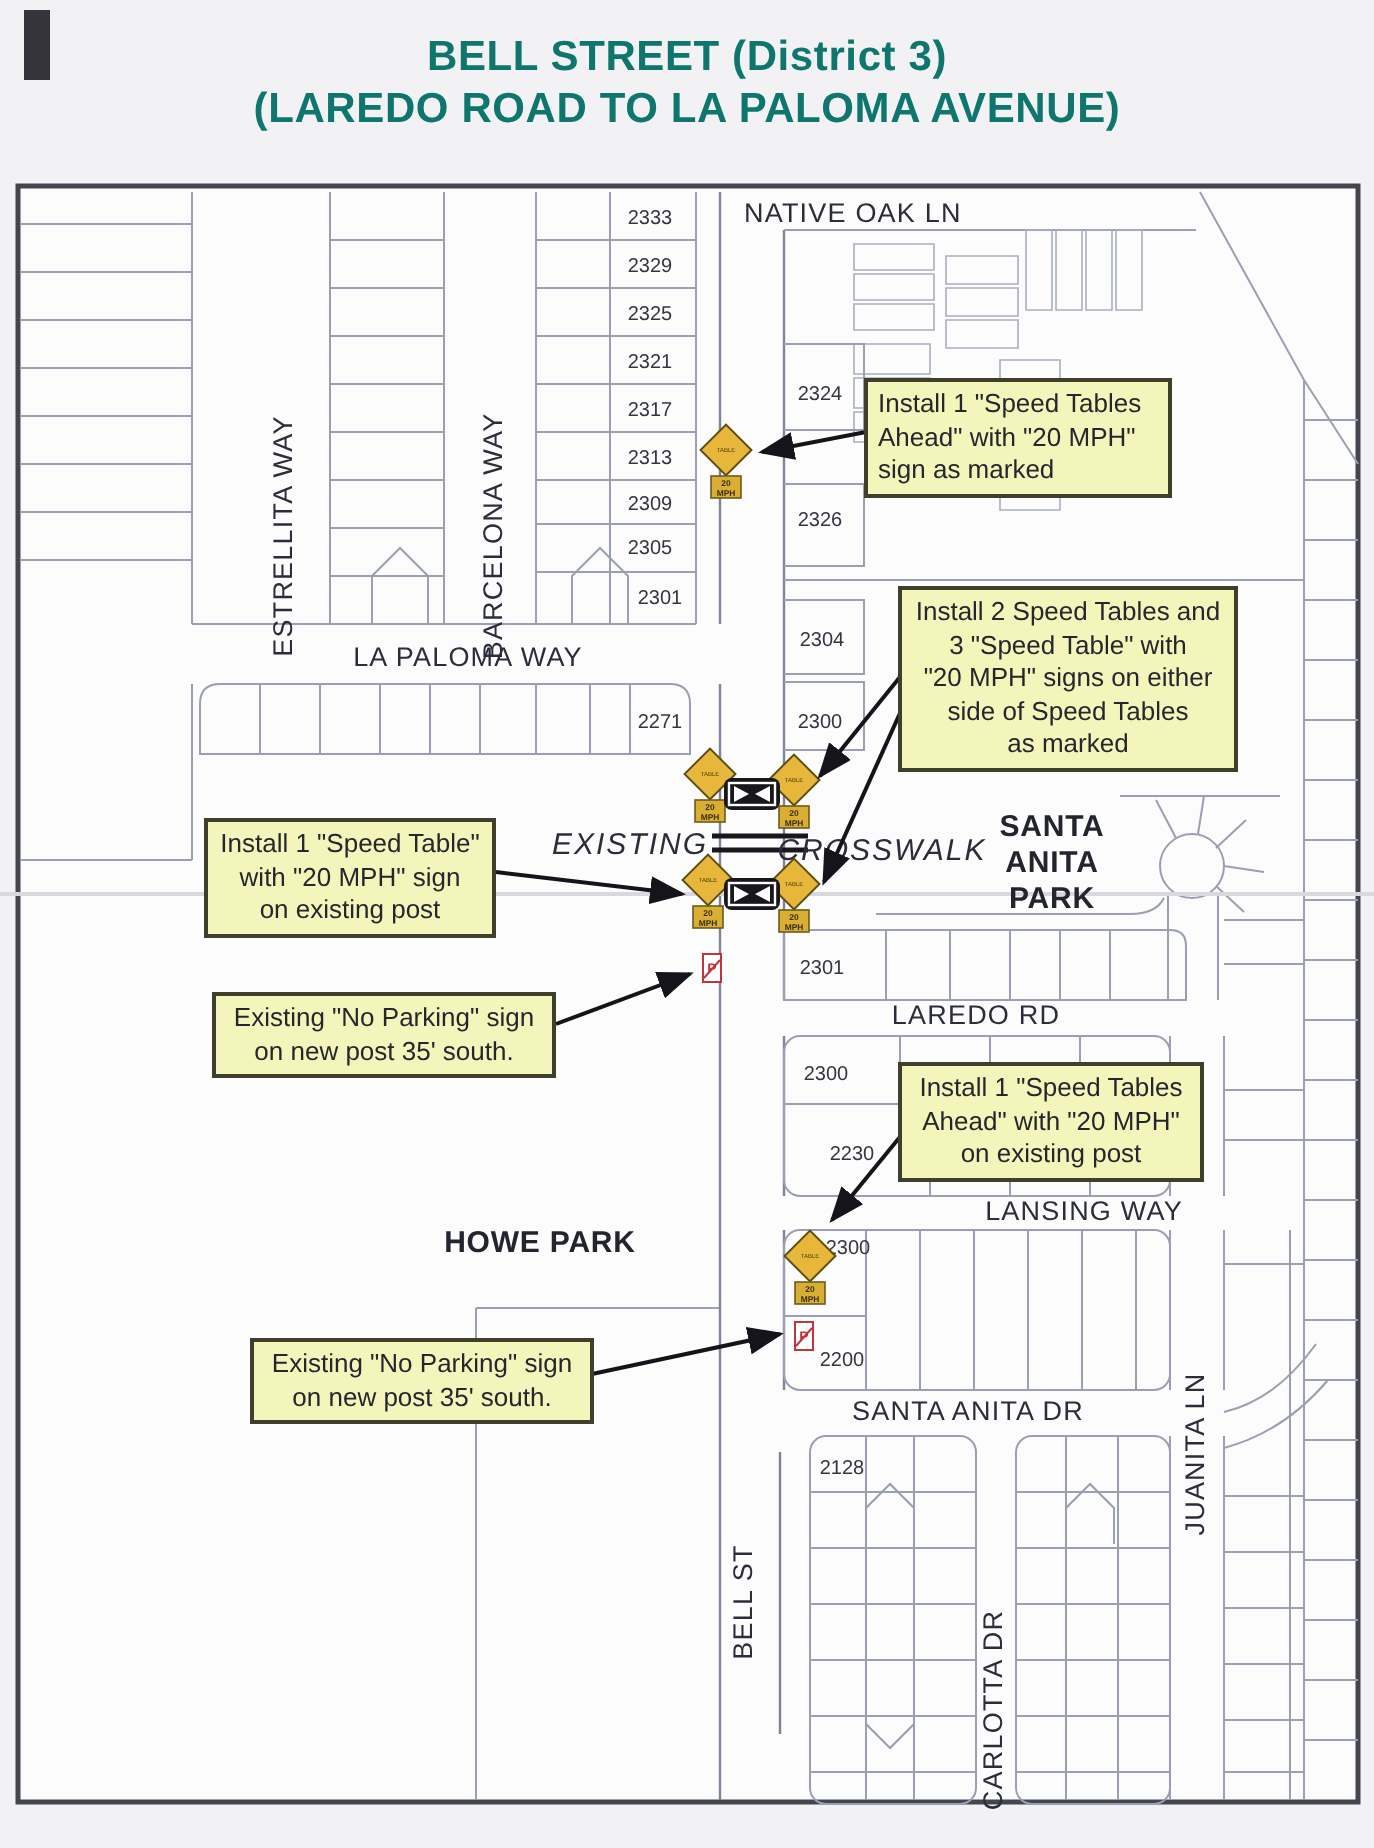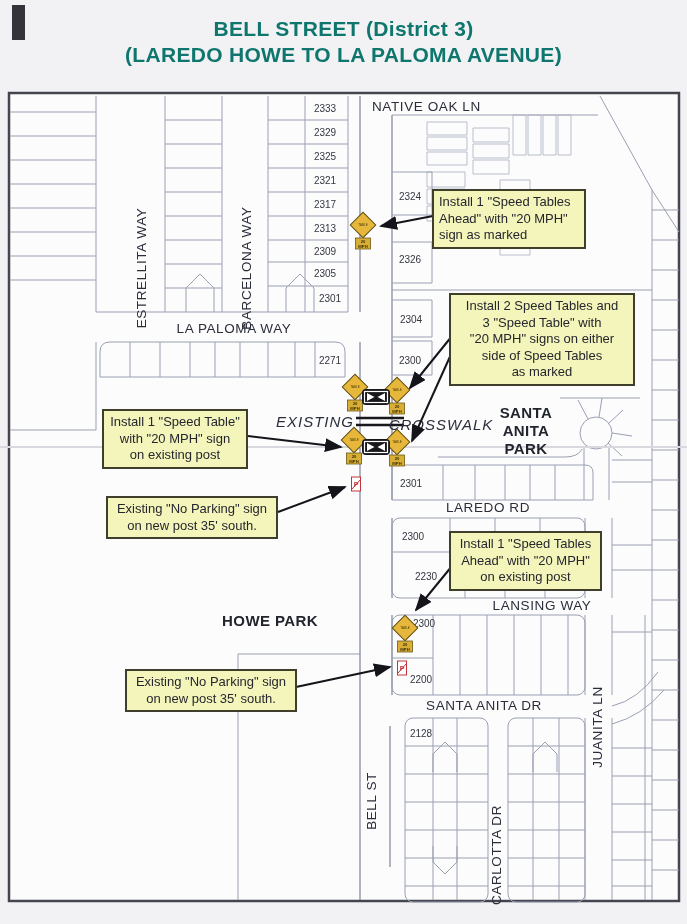--- a/index.html
+++ b/index.html
@@ -35,21 +35,21 @@
   .nopark-txt{font-size:7px;font-weight:bold;fill:#c4343c;text-anchor:middle;}
   .nopark-slash{stroke:#c4343c;stroke-width:1;}
 </style>
 </head>
 <body>
 
 <div class="page">
 
   <div class="title">
     <span style="display:block">BELL STREET (District 3)</span>
-    <span style="display:block">(LAREDO HOWE TO LA PALOMA AVENUE)</span>
+    <span style="display:block">(LAREDO ROAD TO LA PALOMA AVENUE)</span>
   </div>
 
   <svg class="map-svg" width="687" height="924" viewBox="0 0 687 924">
     <defs>
       <marker id="ah" markerWidth="9" markerHeight="7" refX="8" refY="3.5" orient="auto">
         <path d="M0,0 L9,3.5 L0,7 Z" fill="#14141a"></path>
       </marker>
     </defs>
 
     <rect x="12" y="5" width="13" height="35" fill="#34343a"></rect>
@@ -217,21 +217,21 @@
       <path class="arrow" marker-end="url(#ah)" d="M278,512 L345,487"></path>
       <path class="arrow" marker-end="url(#ah)" d="M452,566 L416,610"></path>
       <path class="arrow" marker-end="url(#ah)" d="M296,687 L390,667"></path>
     </g>
   </svg>
 
   <div class="callout align-left" style="left:432px;top:189px;width:154px;">Install 1 "Speed Tables
 Ahead" with "20 MPH"
 sign as marked</div>
 
-  <div class="callout" style="left:449px;top:293px;width:186px;">Install 2 Speed Tables and
+  <div class="callout" style="left:449px;top:293px;width:170px;">Install 2 Speed Tables and
 3 "Speed Table" with
 "20 MPH" signs on either
 side of Speed Tables
 as marked</div>
 
   <div class="callout" style="left:102px;top:409px;width:146px;">Install 1 "Speed Table"
 with "20 MPH" sign
 on existing post</div>
 
   <div class="callout" style="left:106px;top:496px;width:172px;">Existing "No Parking" sign

